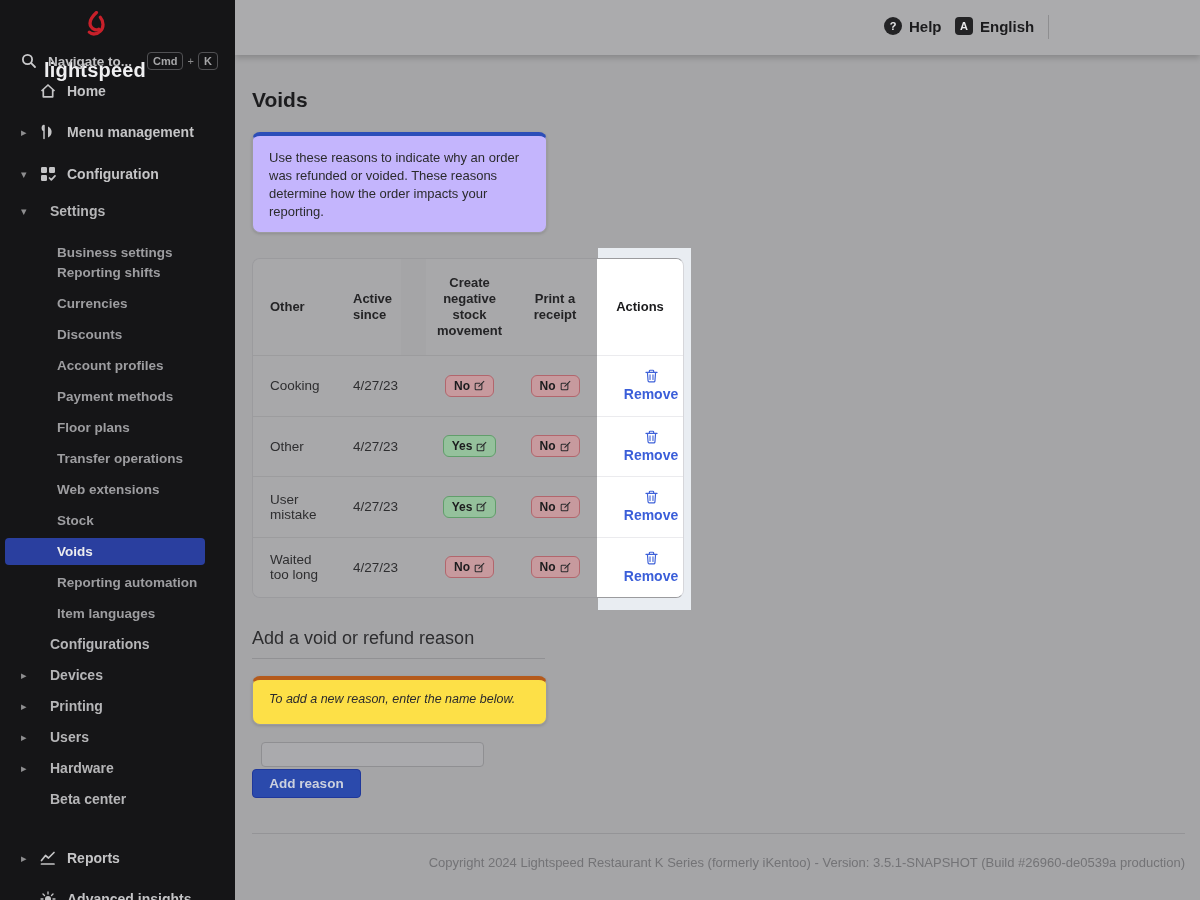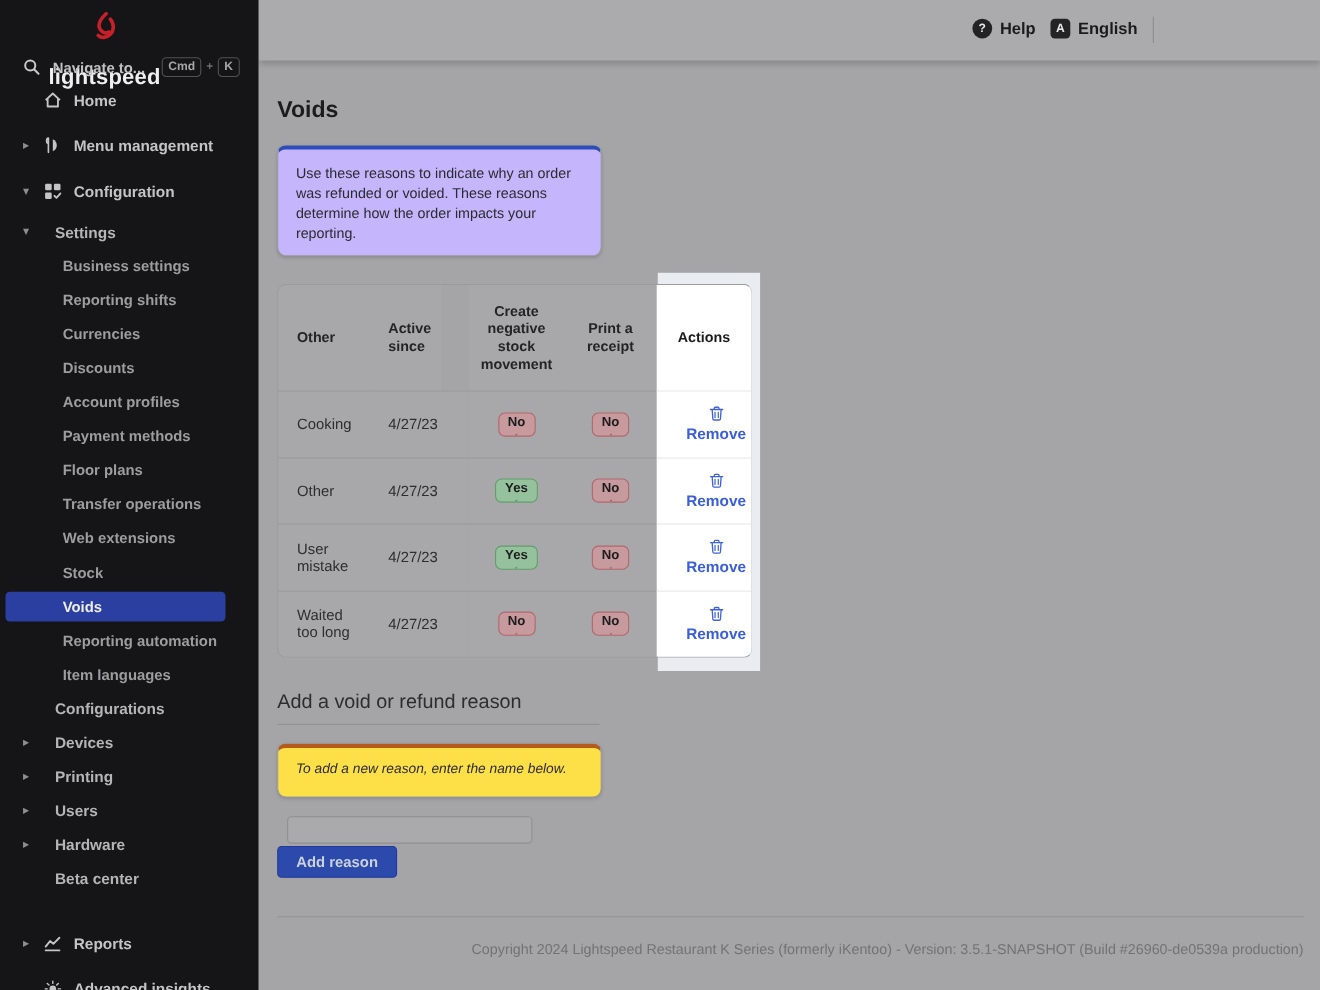--- a/index.html
+++ b/index.html
@@ -45,21 +45,21 @@
     display:grid; grid-template-columns:88px 85px 87px 84px 86px; grid-template-rows:96px repeat(4, 1fr); }
   .cell { background:#a8a8aa; display:flex; align-items:center; font-size:13.5px; color:#2e2e30; }
   .cell.hdr { font-weight:700; font-size:13px; color:#242426; line-height:16px; }
   .cell.c-left { padding-left:17px; }
   .cell.c-left2 { padding-left:12px; }
   .cell.c-center { justify-content:center; text-align:center; }
   .cell.bt { border-top:1px solid #9c9c9e; }
   .cell.spot { background:#ffffff; }
   .cell.spot.bt { border-top-color:#ebebee; }
   .cell.spot.hdr { color:#1a1a1c; }
-  .pill { display:inline-flex; align-items:center; gap:4px; height:22px; padding:0 8px; border-radius:6px; font-size:12px; font-weight:700; color:#1c1c1e; cursor:pointer;flex-direction:column; }
+  .pill { display:inline-flex; align-items:center; gap:4px; height:22px; padding:0 8px; border-radius:6px; font-size:12px; font-weight:700; color:#1c1c1e; cursor:pointer; }
   .pill.red { background:#c79a9e; border:1px solid #b2666d; }
   .pill.green { background:#95c19c; border:1px solid #619e6b; }
   .action-cell { flex-direction:column; align-items:center; justify-content:center; padding-left:22px; gap:3px; }
   .remove-link { color:#3a5ed9; font-size:14px; font-weight:600; cursor:pointer; }
   .trash { cursor:pointer; }
 
   .add-heading { position:absolute; left:252px; top:628px; font-size:18px; font-weight:400; color:#2d2d2f; }
   .add-divider { position:absolute; left:252px; top:658px; width:293px; height:1px; background:#919194; }
   .add-card { position:absolute; left:252px; top:676px; width:295px; height:49px; background:#fde047; border:1px solid #9c9c9f; border-top:4px solid #b55a1b; border-radius:8px; padding:12px 16px; box-shadow:0 1px 3px rgba(0,0,0,.15);font-style:italic; }
   .add-card p { font-size:12.5px; color:#2b2b2d; }
@@ -127,21 +127,21 @@
         </svg>
       </span>
       <span class="lbl-main">Configuration</span>
     </div>
 
     <div class="srow" style="top:198px">
       <span class="arrow">▾</span>
       <span class="lbl-sec">Settings</span>
     </div>
 
-    <div class="srow" style="top:228px">
+    <div class="srow" style="top:239px">
         <span class="lbl-sub">Business settings</span>
       </div>
     <div class="srow" style="top:259px">
         <span class="lbl-sub">Reporting shifts</span>
       </div>
     <div class="srow" style="top:290px">
         <span class="lbl-sub">Currencies</span>
       </div>
     <div class="srow" style="top:321px">
         <span class="lbl-sub">Discounts</span>

